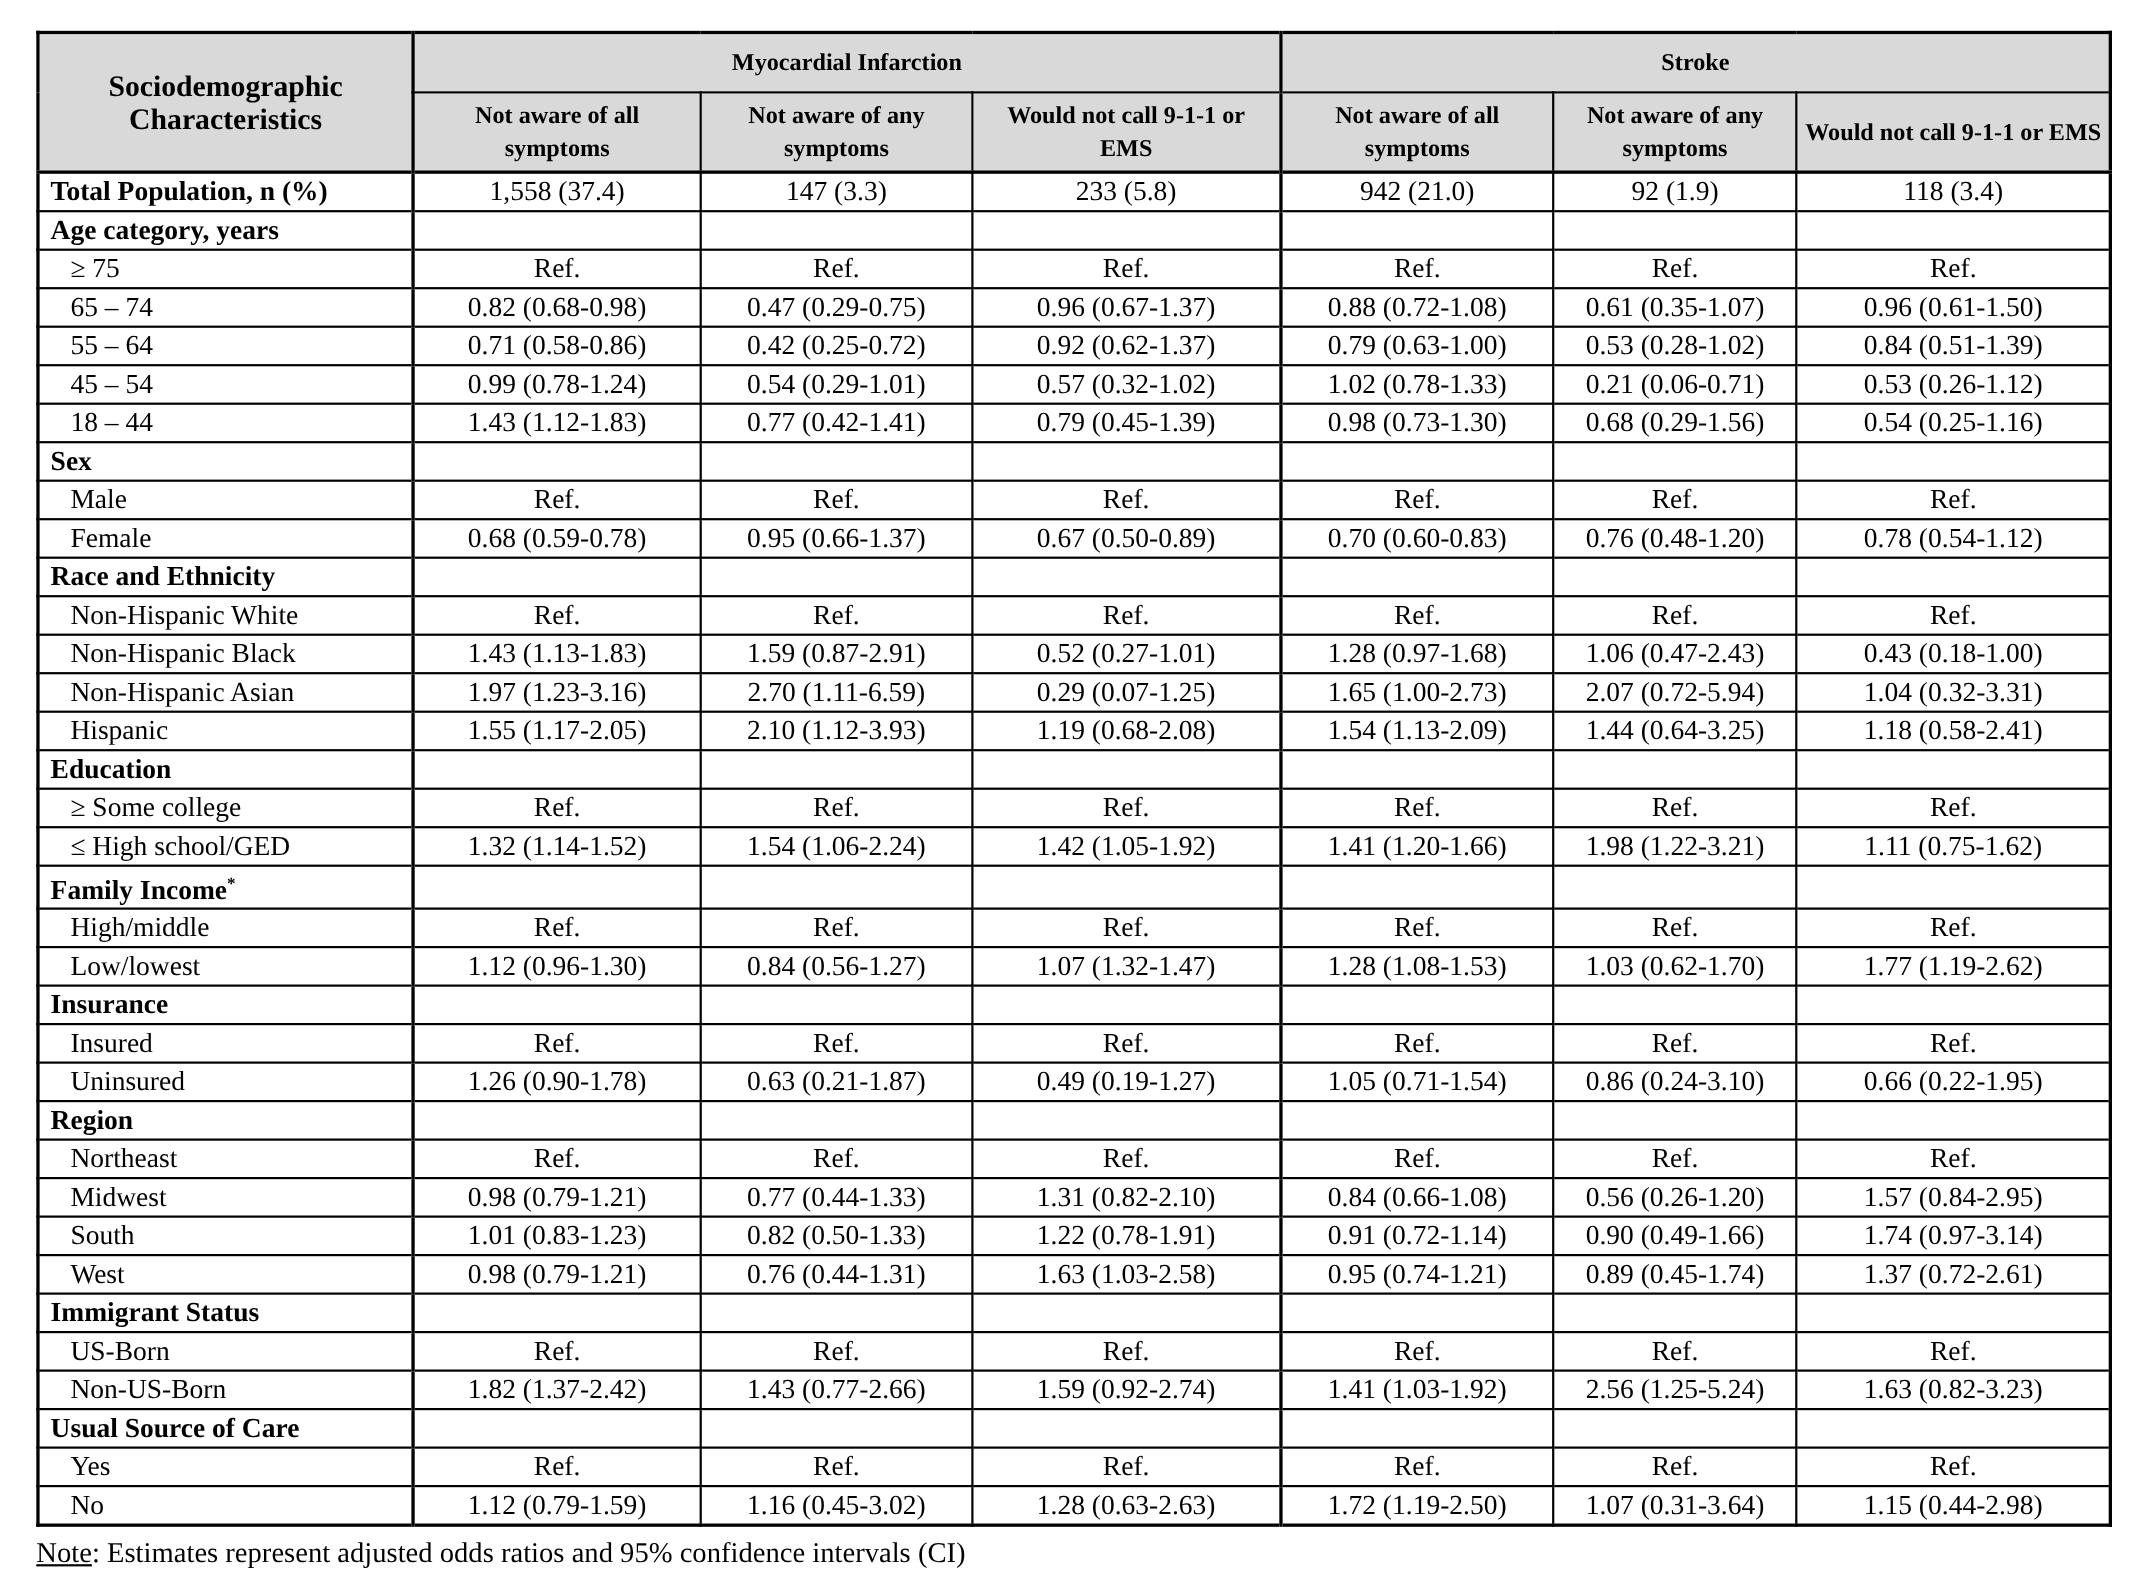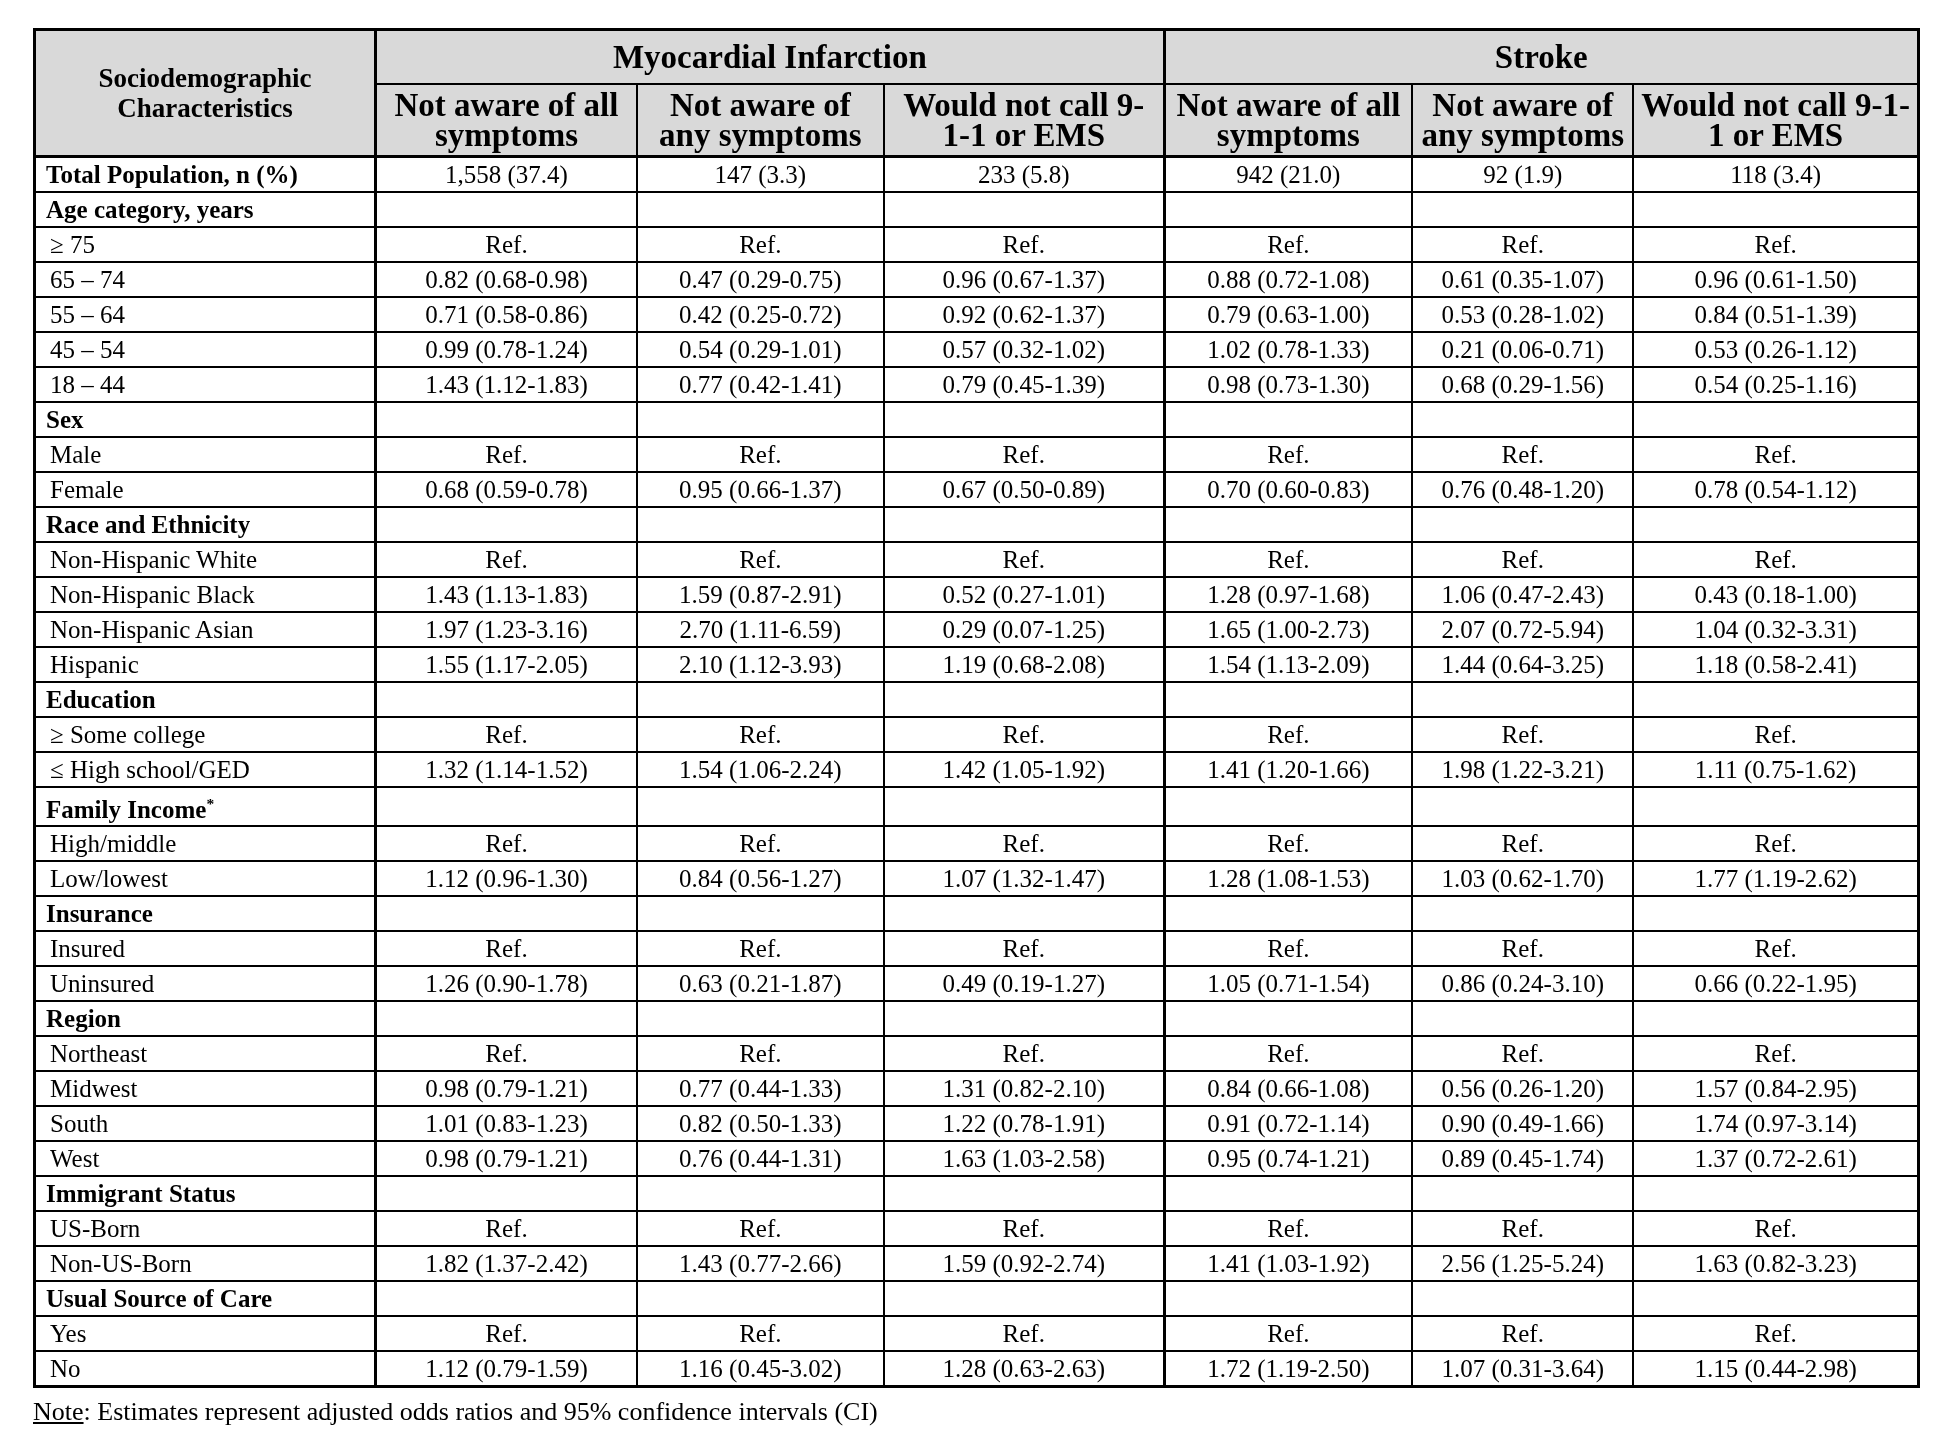--- a/index.html
+++ b/index.html
@@ -16,41 +16,41 @@
   }
   th,td{
     border:2px solid #000;
     overflow:hidden;
     vertical-align:middle;
   }
   thead th{
     background:#d9d9d9;
     font-weight:bold;
     text-align:center;
-    font-size:33px;
+    font-size:22px;
     line-height:30px;
     padding:4px 6px;
   }
   thead{border-bottom:3px solid #000;}
   th.corner{font-size:27px;margin-left:24px;}
   th.group{height:44px;}
   th.colh{height:62px;}
   .sep{border-left:3px solid #000;}
   .lblsep{border-right:3px solid #000;}
   tbody td{
     font-size:25px;
     line-height:31px;
     height:33px;
     padding:0 6px;
     white-space:nowrap;
   }
   td.lbl{text-align:left;}
   td.lbl.total{font-weight:bold;padding-left:10px;}
   td.lbl.section{font-weight:bold;padding-left:10px;}
-  td.lbl.data{padding-left:14px;border-radius:16px;}
+  td.lbl.data{padding-left:28px;border-radius:16px;}
   td.val{text-align:center;}
   sup{font-size:0.62em;}
   .notes{margin-top:8px;}
   .notes p{
     margin:0 0 16px 0;
     font-size:26px;
     line-height:31px;
   }
   .pfx-underline{text-decoration:underline;}
   .pfx-italic{font-style:italic;}

